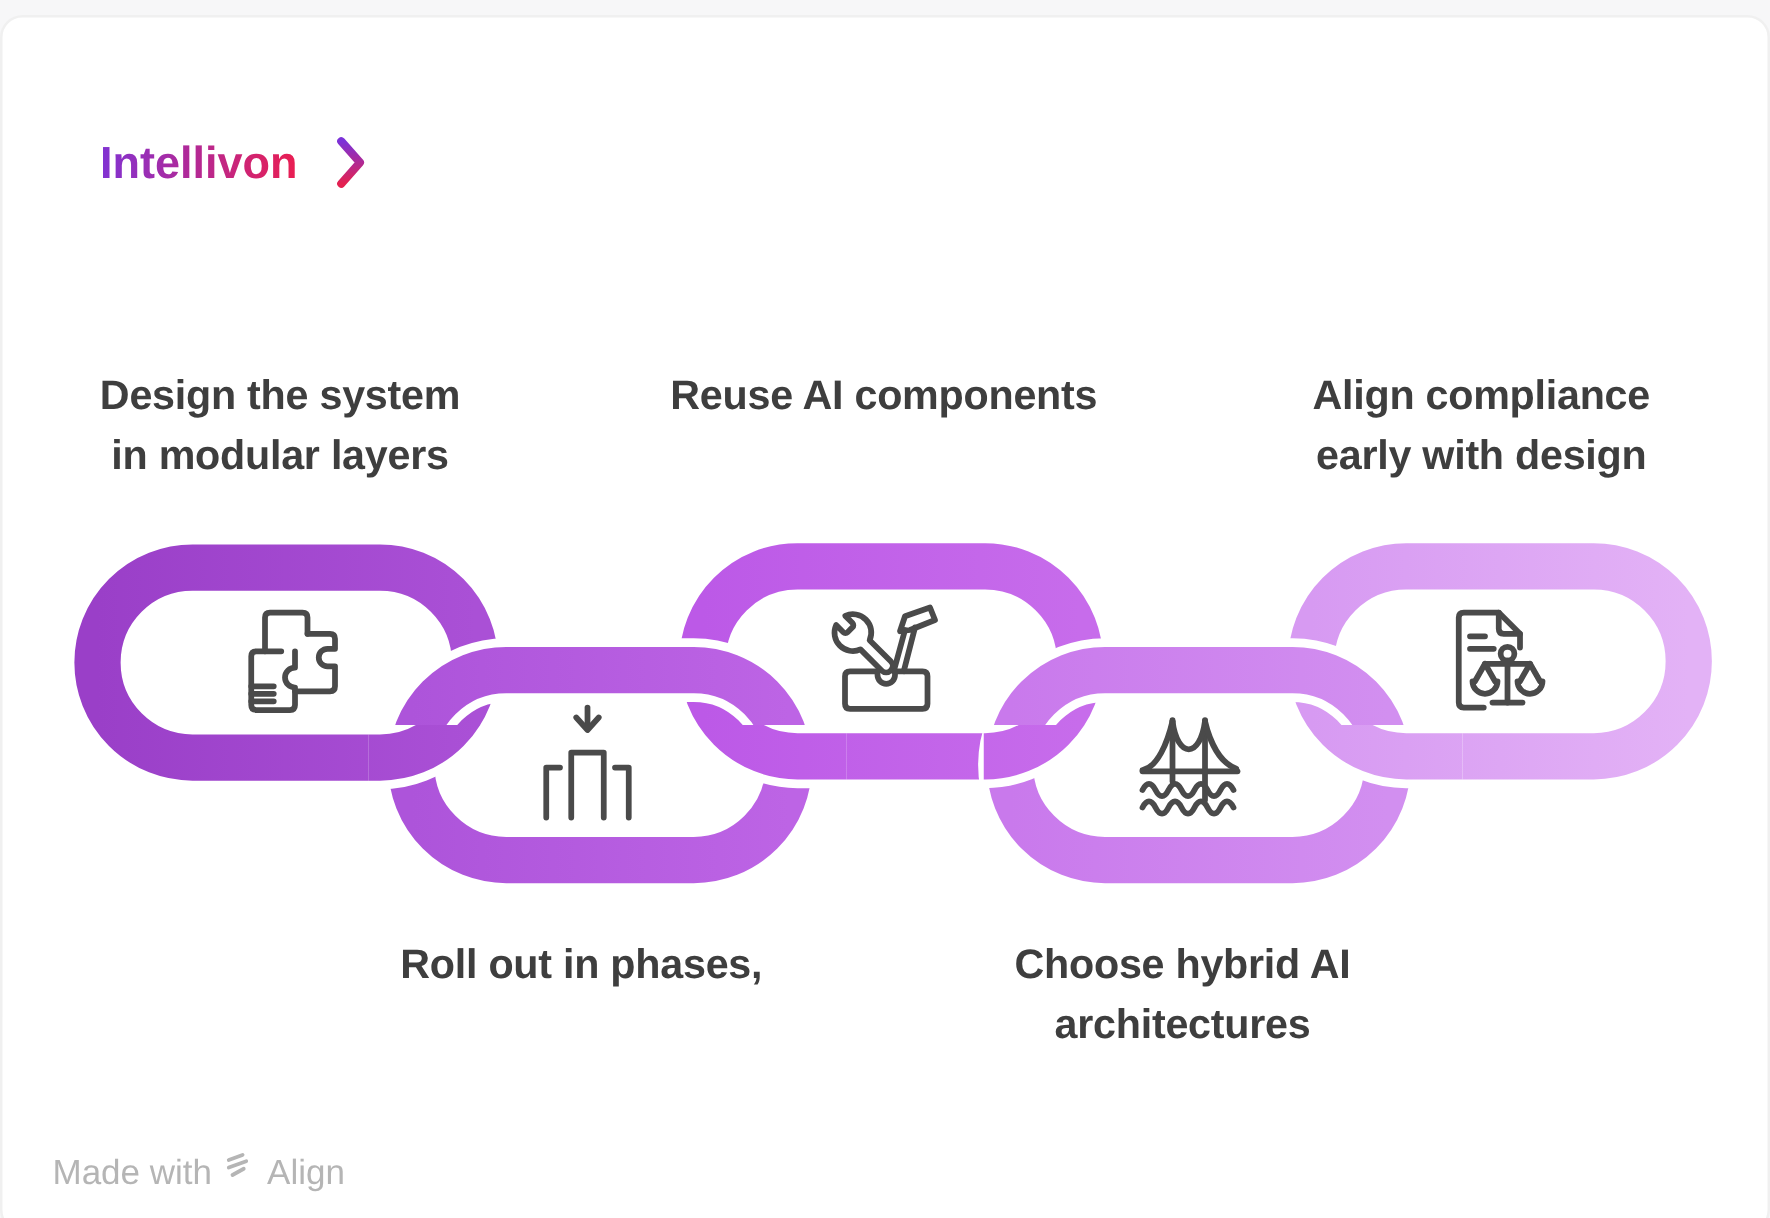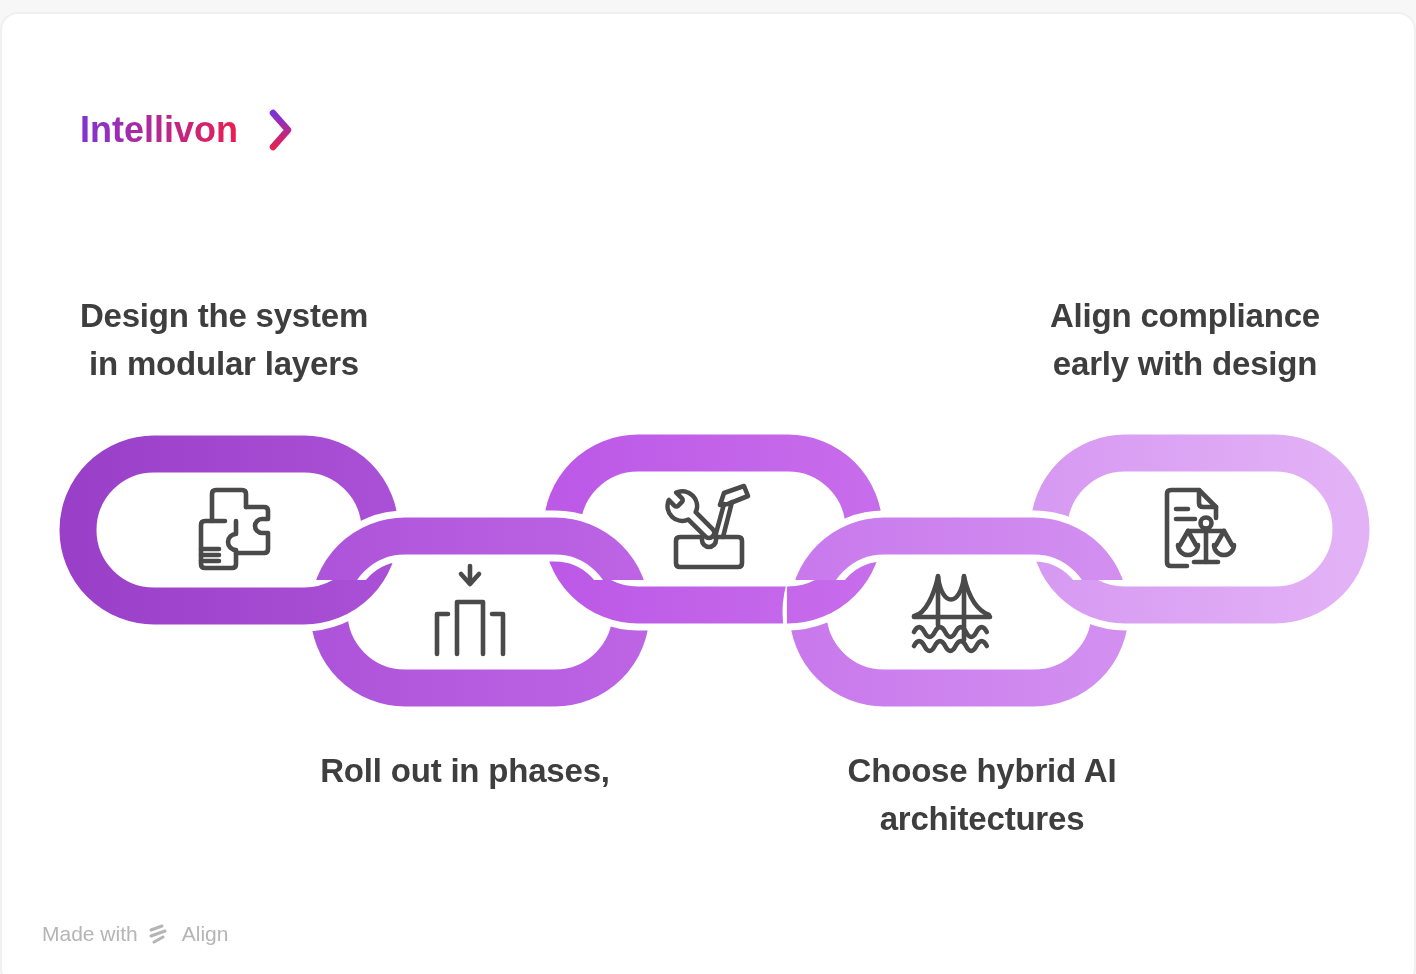--- a/index.html
+++ b/index.html
@@ -15,22 +15,22 @@
     font-size:33px;font-weight:bold;line-height:48px;color:#3e3e3e;
     letter-spacing:-0.2px;
   }
   .step-title span{display:block;}
   .title-top{top:278px;}
   .title-bottom{top:733px;}
   .casing{fill:none;stroke:#ffffff;stroke-width:51;}
   .link{fill:none;stroke-width:37;}
   .icons{fill:none;stroke-width:4.6;stroke-linecap:round;stroke-linejoin:round;}
   .watermark{
-    position:absolute;left:40px;top:908px;display:flex;align-items:flex-end;gap:9px;
-    font-size:21px;font-weight:500;color:#b5b5b5;
+    position:absolute;left:40px;top:908px;display:flex;align-items:flex-start;gap:9px;
+    font-size:28px;font-weight:500;color:#b5b5b5;
   }
 </style>
 </head>
 <body>
 
 <div class="canvas">
 
   <svg class="logo-svg" width="250" height="54" viewBox="0 0 250 54">
     <defs>
       <linearGradient id="logograd" x1="0" y1="0" x2="1" y2="0">
@@ -44,29 +44,30 @@
     </defs>
     <text x="0" y="40" font-size="36" font-weight="bold" fill="url(#logograd)" font-family="Liberation Sans, sans-serif">Intellivon</text>
     <polyline points="193,11 208,28 193,45" fill="none" stroke="url(#chevgrad)" stroke-width="6.5" stroke-linecap="round" stroke-linejoin="round"></polyline>
   </svg>
 
   <div class="step-title title-top" style="left:222px">
     <span>Design the system</span>
     <span>in modular layers</span>
   </div>
   <div class="step-title title-top" style="left:705px">
+    <span>Reuse AI components</span>
   </div>
   <div class="step-title title-top" style="left:1183px">
     <span>Align compliance</span>
     <span>early with design</span>
   </div>
   <div class="step-title title-bottom" style="left:463px">
     <span>Roll out in phases,</span>
   </div>
-  <div class="step-title title-bottom" style="left:980px">
+  <div class="step-title title-bottom" style="left:944px">
     <span>Choose hybrid AI</span>
     <span>architectures</span>
   </div>
 
   <svg class="chain-svg" width="1416" height="974" viewBox="0 0 1416 974">
     <defs>
       <linearGradient id="lg1" x1="0" y1="0" x2="1" y2="0">
         <stop offset="0" stop-color="#9a3fc8"></stop>
         <stop offset="1" stop-color="#aa50d6"></stop>
       </linearGradient>

